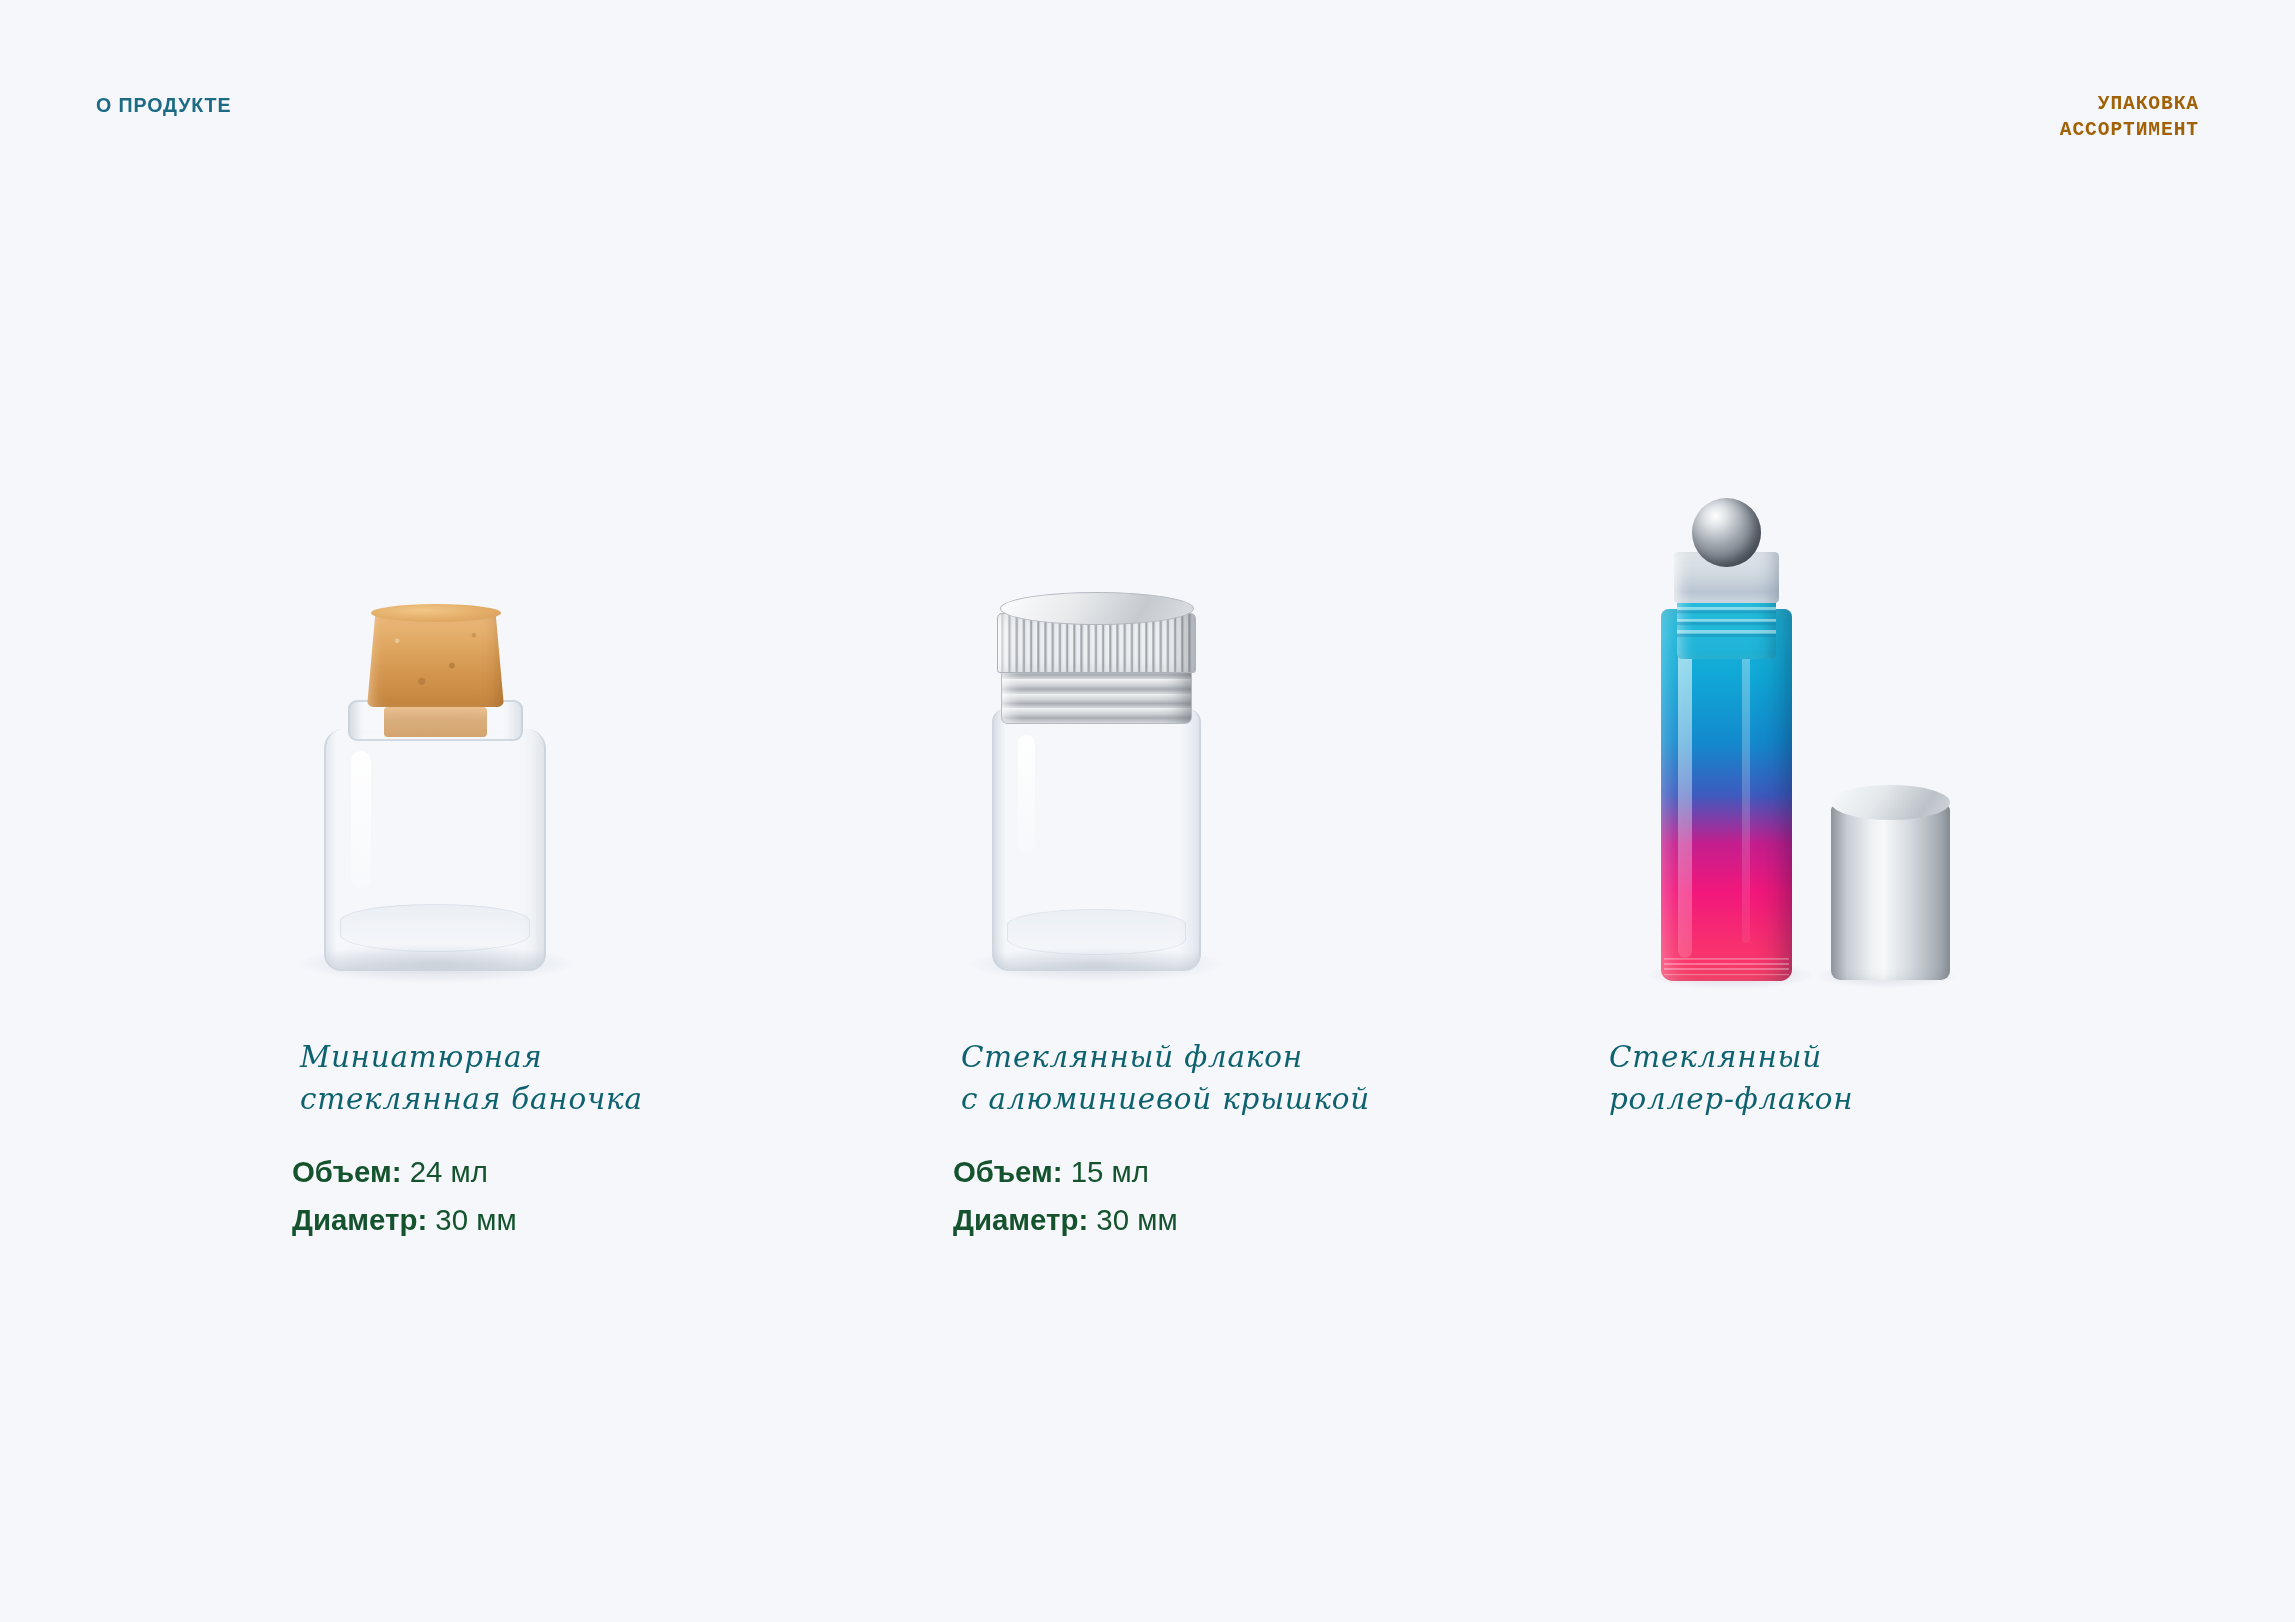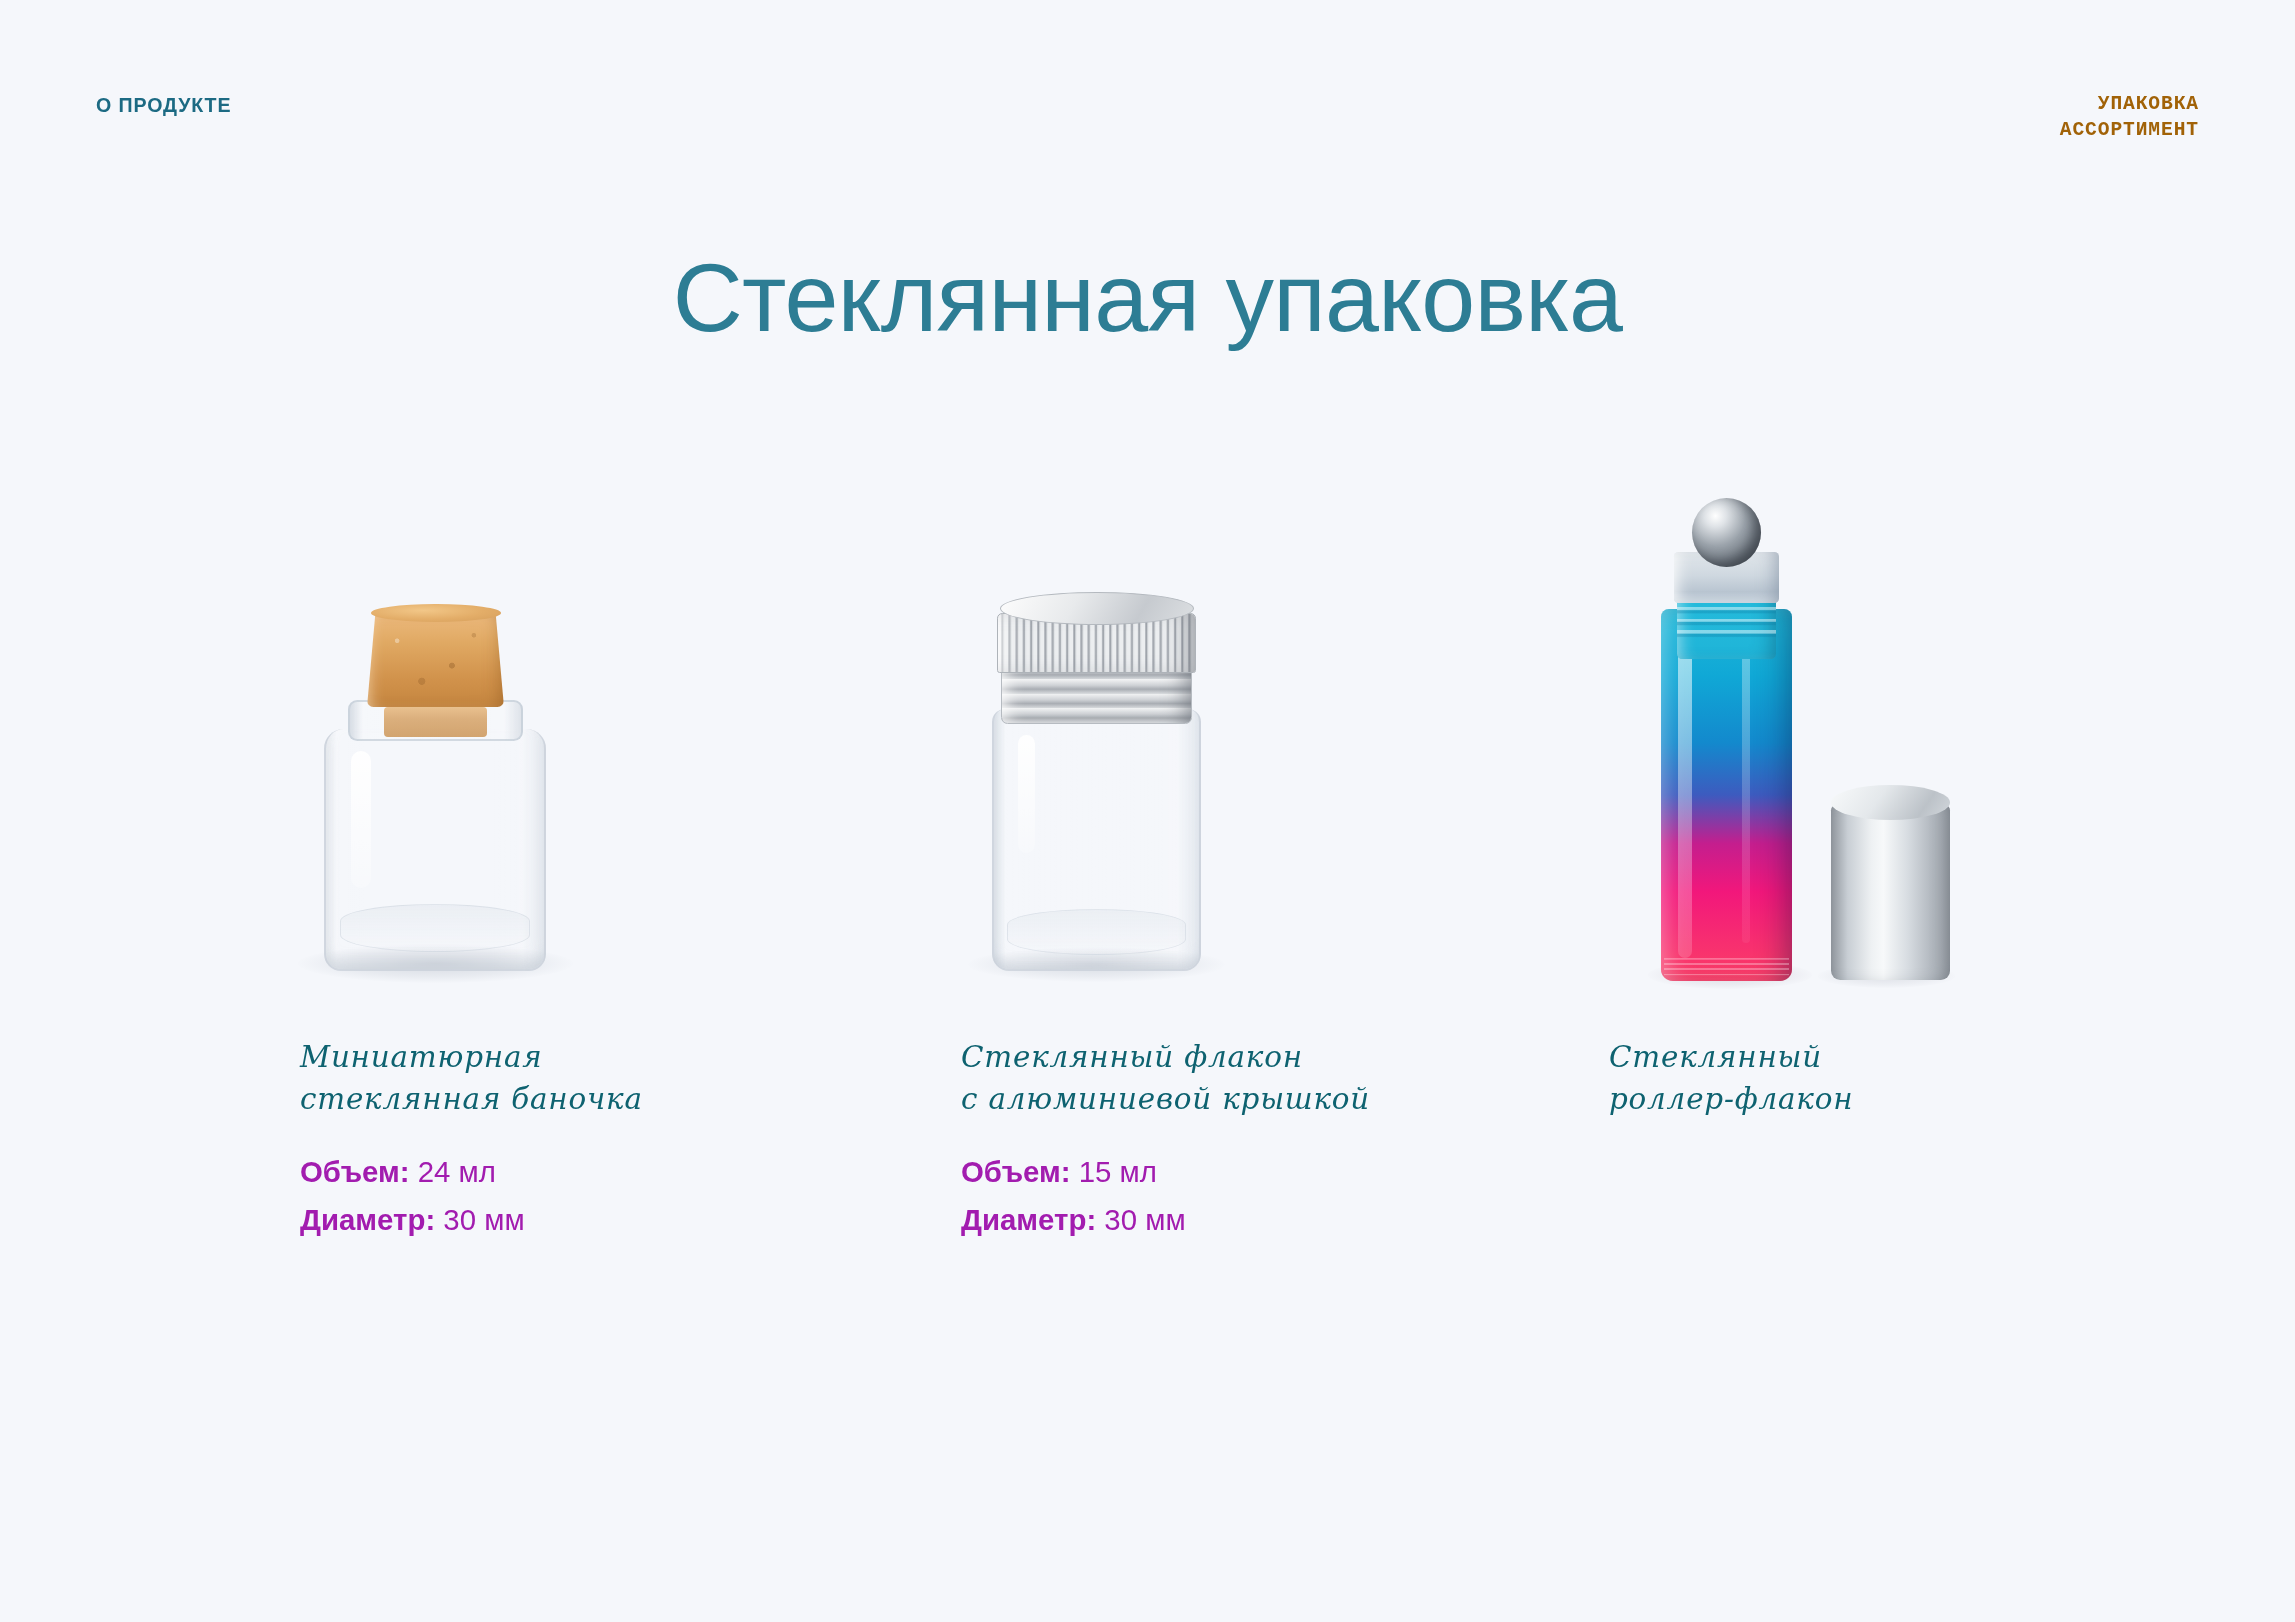--- a/index.html
+++ b/index.html
@@ -41,22 +41,22 @@
 
   .caption {
     position:absolute; left:84px; top:553px; width:563px;
     font-family:"DejaVu Serif", serif;
     font-style:italic;
     font-size:29.4px; line-height:1.42;
     color:#0e6270; letter-spacing:0.8px;
     white-space:pre-line;
   }
   .specs {
-    position:absolute; left:84px; top:664px; width:563px;
-    font-size:29.4px; line-height:1.63; color:#a21caf;
+    position:absolute; left:76px; top:664px; width:563px;
+    font-size:29.4px; line-height:1.63; color:#14532d;
   }
   .specs b { font-weight:bold; }
 
   
   .p1-wrap { position:absolute; left:108px; bottom:36px; width:222px; height:366px; }
   .p1-shadow {
     position:absolute; left:-26px; bottom:-11.8px; width:275px; height:39px;
     border-radius:50%;
     background:radial-gradient(ellipse at 50% 50%, rgba(140,150,165,.30) 0%, rgba(140,150,165,.12) 48%, rgba(140,150,165,0) 72%);
   }
@@ -257,21 +257,20 @@
 <body>
 
 <div class="slide">
 
   <div class="hdr-left">О ПРОДУКТЕ</div>
   <div class="hdr-right">
     <div>УПАКОВКА</div>
     <div>АССОРТИМЕНТ</div>
   </div>
 
-  <h1 class="title">Стеклянная упаковка</h1>
 
   <div class="cards">
 
     <div class="card c0">
       <div class="photo">
         <div class="p1-wrap">
           <div class="p1-shadow"></div>
           <div class="p1-body">
             <div class="p1-body-inner"></div>
             <div class="p1-hi"></div>

